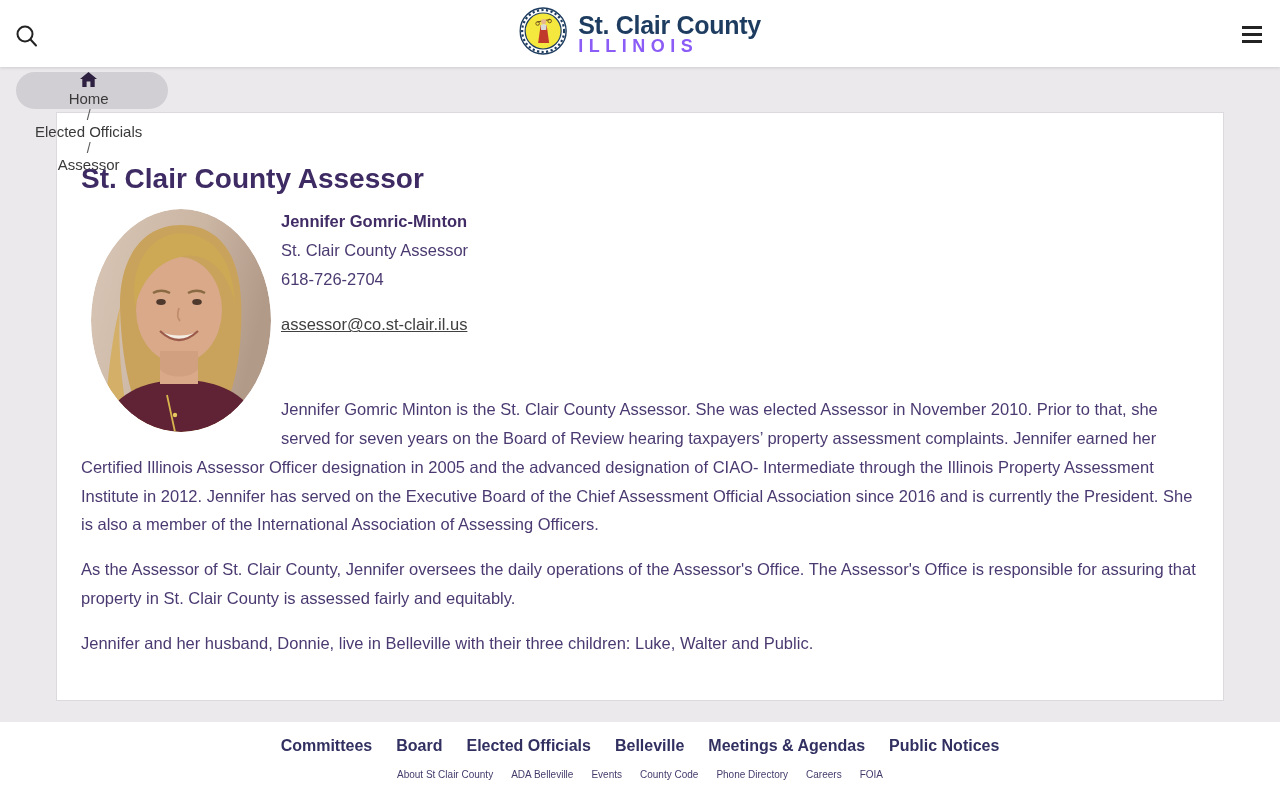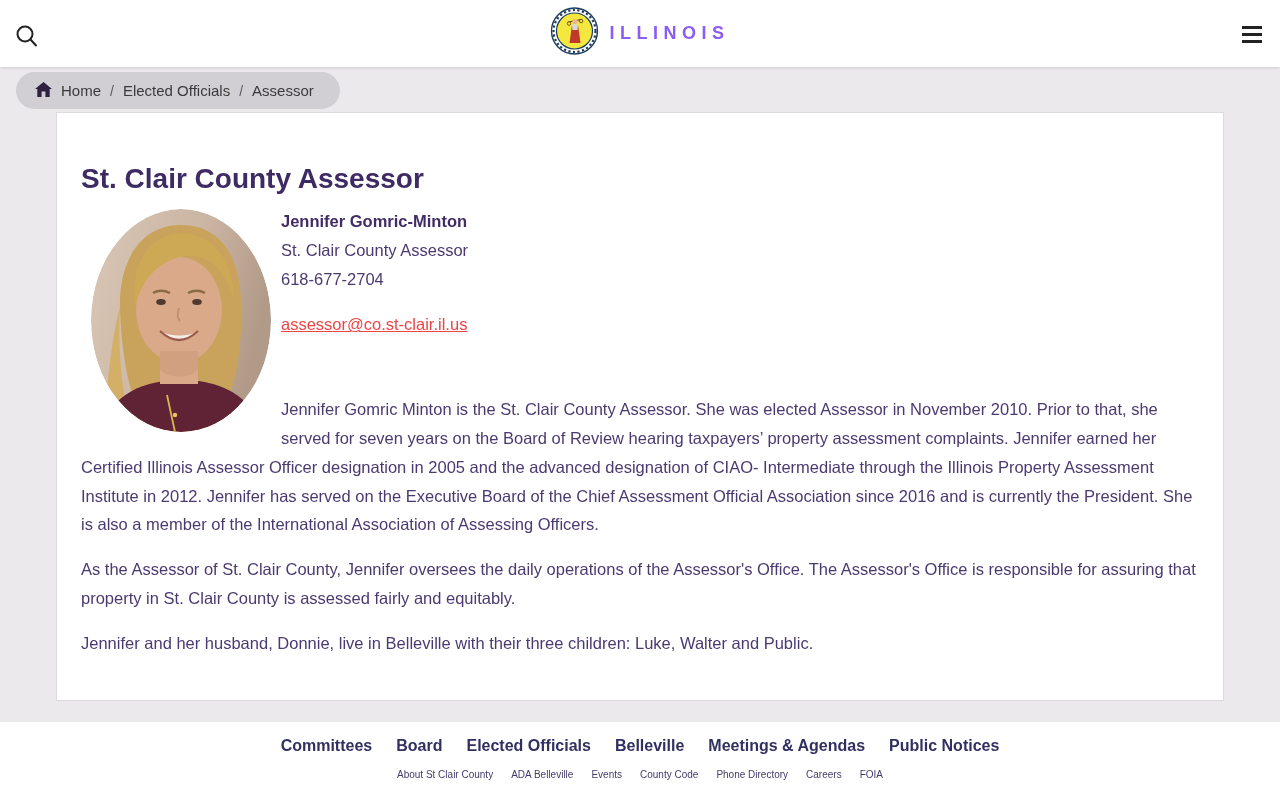--- a/index.html
+++ b/index.html
@@ -16,40 +16,40 @@
   .logo-text { display:flex; flex-direction:column; }
   .logo-title { font-size:25px; font-weight:bold; color:#1d3c5f; line-height:26px; letter-spacing:-0.3px; }
   .logo-sub { font-size:18px; font-weight:bold; color:#8b5cf6; letter-spacing:5.5px; line-height:16px; }
   .menu-btn { position:absolute; right:16px; top:26px; width:22px; height:17px;
     background:none; border:none; cursor:pointer; display:flex; flex-direction:column; justify-content:space-between; }
   .menu-btn span { display:block; width:20px; height:3px; background:#232323; }
 
   
   .gray-band { background:#ebe9ec; padding:5px 0 13px; }
 
-  .breadcrumb { display:inline-flex; align-items:center; gap:9px; height:37px;
-    margin-left:16px; padding:0 26px 0 19px; background:#d2cfd4; border-radius:19px; }
+  .breadcrumb { display:inline-flex; align-items:center; height:37px;
+    margin-left:16px; padding:0 26px 0 19px; background:#d2cfd4; border-radius:19px;flex-direction:column; }
   .breadcrumb a { color:#3a3a3a; text-decoration:none; font-size:15px; }
   .breadcrumb .crumb-sep { color:#5a5a5a; font-size:14px; }
   .breadcrumb .crumb-current { color:#3a3a3a; font-size:15px; }
   .home-link { display:flex; align-items:center; }
 
   
   .card { margin:3px 56px 8px; background:#fff; border:1px solid #dcdade;
     padding:36px 24px 42px; min-height:578px; }
   .page-title { font-size:28px; font-weight:bold; color:#3e2b63; margin:14px 0 12px; }
 
   .portrait { float:left; width:180px; height:223px; border-radius:50%;
     margin:2px 10px 16px 10px; overflow:hidden; }
   .portrait svg { display:block; width:100%; height:100%; }
 
   .content { color:#4b3a71; font-size:16.5px; line-height:28.8px; }
   .contact-name { font-weight:bold; color:#412c66; }
   .email-line { margin-top:17px; }
-  .email-line a { color:#ef4444; }
+  .email-line a { color:#404040; }
   .bio-p1 { margin-top:56px; }
   .bio-p2, .bio-p3 { margin-top:16px; }
 
   
   .footer-white { background:#fff; padding:10px 0 24px; }
   .footer-nav-primary { display:flex; justify-content:center; gap:24px; }
   .footer-nav-primary a { font-size:16px; font-weight:bold; color:#313061; text-decoration:none; line-height:28px; }
   .footer-nav-secondary { display:flex; justify-content:center; gap:18px; }
   .footer-nav-secondary a { font-size:10px; color:#453b6b; text-decoration:none; line-height:29px; }
 
@@ -76,20 +76,21 @@
         <circle cx="24" cy="24" r="18" fill="#f4e73e" stroke="#1d3c5f" stroke-width="1.2"></circle>
         <path d="M18,15 L31,12.5" stroke="#6b4b1f" stroke-width="1.1"></path>
         <circle cx="18.5" cy="16.5" r="1.8" fill="none" stroke="#6b4b1f" stroke-width="0.9"></circle>
         <circle cx="30.5" cy="14" r="1.8" fill="none" stroke="#6b4b1f" stroke-width="0.9"></circle>
         <circle cx="24.5" cy="14.5" r="2.6" fill="#e8b88c"></circle>
         <path d="M21.5,18 L27.5,18 L30,36 L19,36 Z" fill="#c0392b"></path>
         <path d="M21.5,18 L24.5,17 L27.5,18 L27,23 L22,23 Z" fill="#d9d9d9"></path>
       </svg>
     </span>
     <span class="logo-text">
+      <span class="logo-title">St. Clair County</span>
       <span class="logo-sub">ILLINOIS</span>
     </span>
   </a>
 
   <button class="menu-btn">
     <span></span>
     <span></span>
     <span></span>
   </button>
 </div>
@@ -146,21 +147,21 @@
             <path d="M88,99 Q85,108 89,112" stroke="#c08d6d" stroke-width="1.8" fill="none"></path>
             <path d="M70,123 Q88,139 106,123 Q89,130 70,123 Z" fill="#f3ede4"></path>
             <path d="M69,122 Q88,140 107,122" stroke="#9c5a4a" stroke-width="2.2" fill="none"></path>
           </g>
         </svg>
       </div>
 
       <p>
         <span class="contact-name">Jennifer Gomric-Minton</span><br>
         <span>St. Clair County Assessor</span><br>
-        <span>618-677-2704</span>
+        <span>618-726-2704</span>
       </p>
       <p class="email-line">
         <a href="#">assessor@co.st-clair.il.us</a>
       </p>
 
       <p class="bio-p1">Jennifer Gomric Minton is the St. Clair County Assessor.  She was elected Assessor in November 2010.  Prior to that, she served for seven years on the Board of Review hearing taxpayers’ property assessment complaints.   Jennifer earned her Certified Illinois Assessor Officer designation in 2005 and the advanced designation of CIAO- Intermediate through the Illinois Property Assessment Institute in 2012.  Jennifer has served on the Executive Board of the Chief Assessment Official Association since 2016 and is currently the President.  She is also a member of the International Association of Assessing Officers.</p>
       <p class="bio-p2">As the Assessor of St. Clair County, Jennifer oversees the daily operations of the Assessor's Office.  The Assessor's Office is responsible for assuring that property in St. Clair County is assessed fairly and equitably.</p>
       <p class="bio-p3">Jennifer and her husband, Donnie, live in Belleville with their three children: Luke, Walter and Public.</p>
     </div>
   </div>

